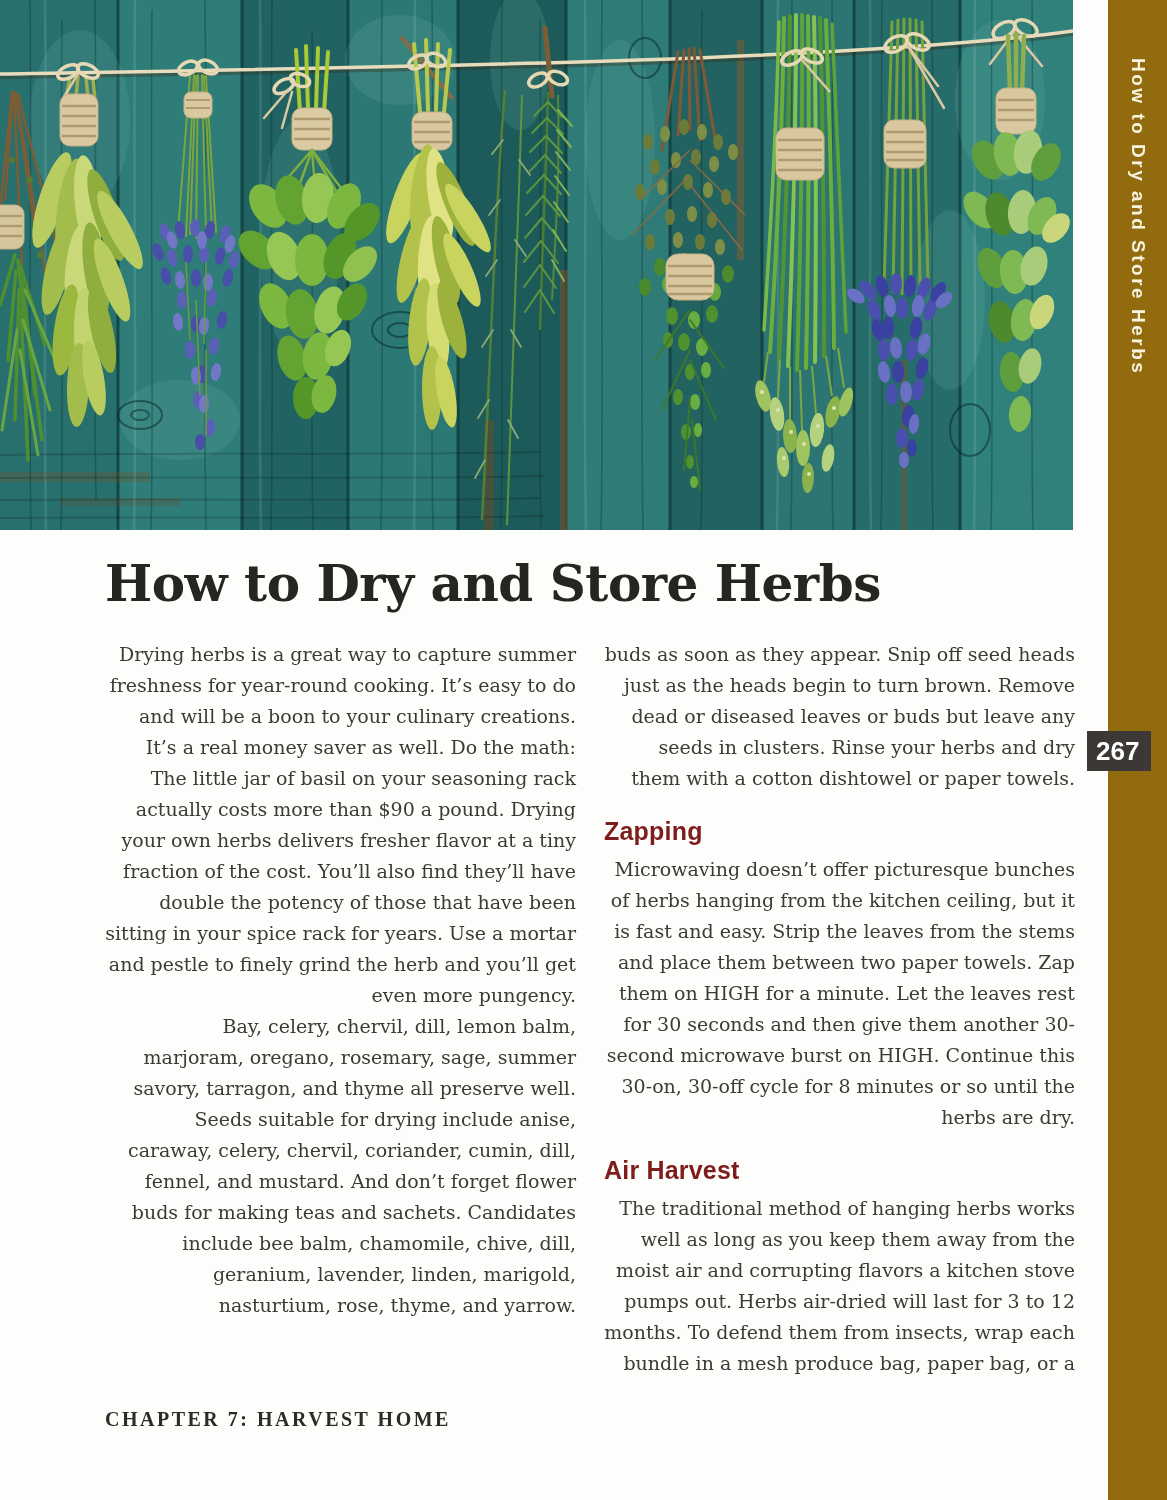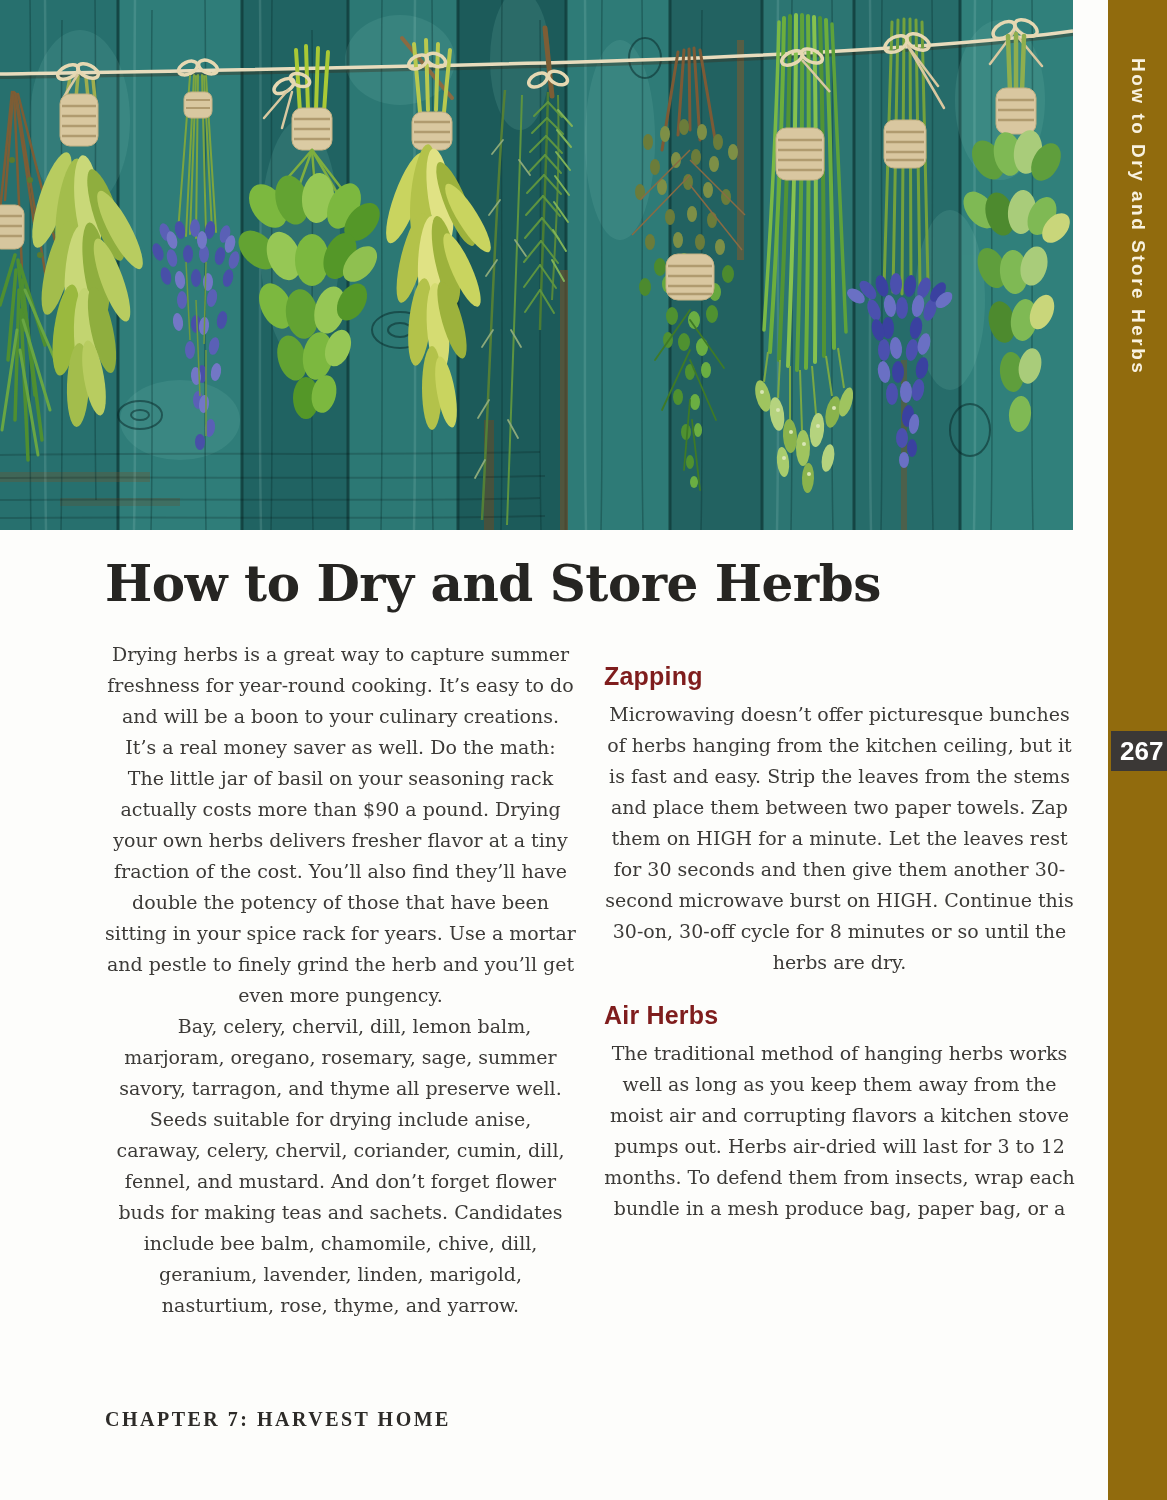--- a/index.html
+++ b/index.html
@@ -8,30 +8,30 @@
   
   .photo{position:absolute;left:0;top:0;width:1073px;height:530px;}
   .photo svg{display:block;}
   
   .spine{position:absolute;top:0;right:0;width:59px;height:1500px;background:#916b0d;}
   .spine-text{position:absolute;top:58px;left:50%;transform:translateX(-50%);
       writing-mode:vertical-rl;white-space:nowrap;
       font-family:"Liberation Sans", sans-serif;font-weight:bold;font-size:19px;
       letter-spacing:2.5px;color:#f8f2e0;}
   
-  .badge{position:absolute;top:731px;right:0;width:56px;height:40px;background:#3b3836;
+  .badge{position:absolute;top:731px;right:16px;width:64px;height:40px;background:#3b3836;
       color:#ffffff;font-family:"Liberation Sans", sans-serif;font-weight:bold;
       font-size:26px;line-height:40px;padding-left:9px;box-sizing:border-box;}
   
   .content{position:absolute;left:105px;top:553px;width:970px;}
   h1.title{margin:0 0 24px 0;font-family:"DejaVu Serif", serif;font-weight:bold;
       font-size:50px;line-height:62px;letter-spacing:-0.5px;color:#262522;}
   .cols{display:flex;gap:28px;}
   .col{width:471px;}
-  .col p{margin:0;font-size:19px;line-height:31px;color:#3c3a37;text-align:center;}
+  .col p{margin:0;font-size:19px;line-height:31px;color:#3c3a37;text-align:right;}
   .col p.indent{text-indent:28px;}
   .col h2{margin:22px 0 8px 0;font-family:"Liberation Sans", sans-serif;font-weight:bold;
       font-size:25px;line-height:30px;letter-spacing:0.2px;color:#7f1d1d;}
   
   .footer{position:absolute;left:105px;top:1408px;width:970px;text-align:left;
       font-family:"Liberation Serif", serif;font-weight:bold;font-size:20px;
       letter-spacing:2.5px;color:#2d2b28;}
 </style>
 </head>
 <body>
@@ -693,23 +693,24 @@
   <div class="badge">267</div>
 
   <div class="content">
     <h1 class="title">How to Dry and Store Herbs</h1>
     <div class="cols">
       <div class="col">
         <p>Drying herbs is a great way to capture summer freshness for year-round cooking. It’s easy to do and will be a boon to your culinary creations. It’s a real money saver as well. Do the math: The little jar of basil on your seasoning rack actually costs more than $90 a pound. Drying your own herbs delivers fresher flavor at a tiny fraction of the cost. You’ll also find they’ll have double the potency of those that have been sitting in your spice rack for years. Use a mortar and pestle to finely grind the herb and you’ll get even more pungency.</p>
         <p class="indent">Bay, celery, chervil, dill, lemon balm, marjoram, oregano, rosemary, sage, summer savory, tarragon, and thyme all preserve well. Seeds suitable for drying include anise, caraway, celery, chervil, coriander, cumin, dill, fennel, and mustard. And don’t forget flower buds for making teas and sachets. Candidates include bee balm, chamomile, chive, dill, geranium, lavender, linden, marigold, nasturtium, rose, thyme, and yarrow.</p>
       </div>
       <div class="col">
+        <p>buds as soon as they appear. Snip off seed heads just as the heads begin to turn brown. Remove dead or diseased leaves or buds but leave any seeds in clusters. Rinse your herbs and dry them with a cotton dishtowel or paper towels.</p>
         <h2>Zapping</h2>
         <p>Microwaving doesn’t offer picturesque bunches of herbs hanging from the kitchen ceiling, but it is fast and easy. Strip the leaves from the stems and place them between two paper towels. Zap them on HIGH for a minute. Let the leaves rest for 30 seconds and then give them another 30-second microwave burst on HIGH. Continue this 30-on, 30-off cycle for 8 minutes or so until the herbs are dry.</p>
-        <h2>Air Herbs</h2>
+        <h2>Air Harvest</h2>
         <p>The traditional method of hanging herbs works well as long as you keep them away from the moist air and corrupting flavors a kitchen stove pumps out. Herbs air-dried will last for 3 to 12 months. To defend them from insects, wrap each bundle in a mesh produce bag, paper bag, or a</p>
       </div>
     </div>
   </div>
 
   <div class="footer">CHAPTER 7: HARVEST HOME</div>
 
 </div>
 
 </body></html>

